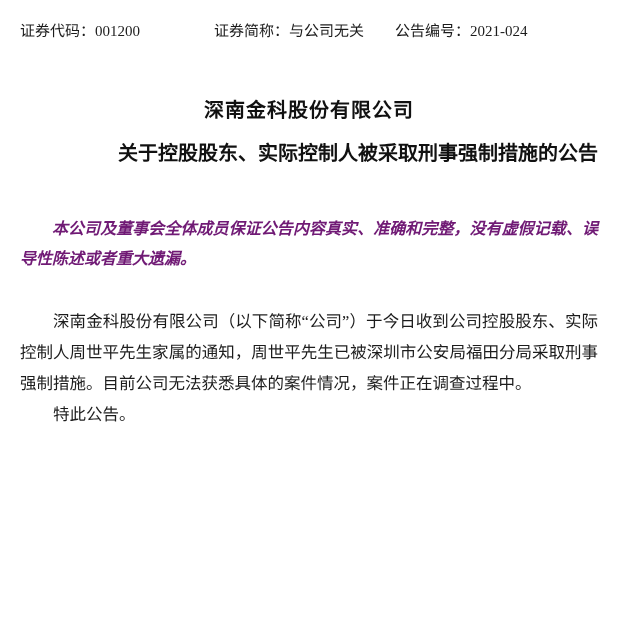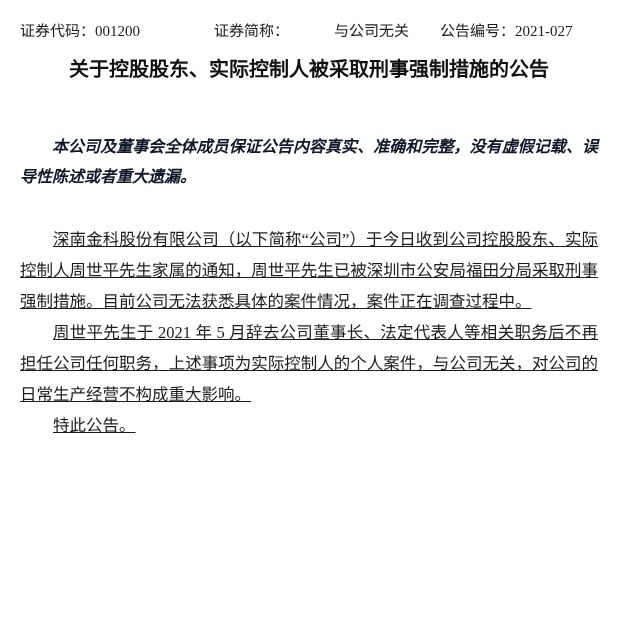--- a/index.html
+++ b/index.html
@@ -21,92 +21,91 @@
   }
 
   .doc-header {
     display: flex;
     align-items: flex-start;
     font-size: 15px;
     line-height: 17px;
     white-space: nowrap;
   }
   .hdr-pair { display: inline-flex; }
-  .hdr-pair.second { margin-left: 74px; gap: 45px; }
+  .hdr-pair.second { margin-left: 74px; }
   .hdr-pair.third  { margin-left: 31px; }
 
   .company-title {
     margin: 58px 0 0 0;
     font-family: "Liberation Sans", "DejaVu Sans", sans-serif;
     font-weight: 700;
     font-size: 20px;
     line-height: 24px;
     text-align: center;
     letter-spacing: 1px;
     color: #111111;
   }
 
   .subject-title {
     margin: 18px 0 9px 0;
-    font-family: Liberation Mono, monospace;
+    font-family: Liberation Serif, serif;
     font-weight: 700;
     font-size: 20px;
     line-height: 26px;
-    text-align: center;
+    text-align: right;
     color: #111111;
   }
 
   .disclaimer {
     margin: 48px 0 0 0;
     font-weight: 700;
     font-style: italic;
     font-size: 16px;
     line-height: 30px;
     text-indent: 2em;
     text-align: justify;
-    color: #0f172a;
+    color: #701a75;
   }
 
   .body-text {
     margin-top: 32px;
     font-size: 16.5px;
     line-height: 31px;
   }
   .body-text p {
     margin: 0;
     text-indent: 2em;
     text-align: justify;
     text-justify: inter-character;
-    text-decoration: underline;
   }
 </style>
 </head>
 <body>
 
 <div class="page">
 
   <div class="doc-header">
     <span class="hdr-pair first">
       <span>证券代码：</span>
       <span>001200</span>
     </span>
     <span class="hdr-pair second">
       <span>证券简称：</span>
       <span>与公司无关</span>
     </span>
     <span class="hdr-pair third">
       <span>公告编号：</span>
-      <span>2021-027</span>
+      <span>2021-024</span>
     </span>
   </div>
 
+  <h1 class="company-title">深南金科股份有限公司</h1>
 
   <h2 class="subject-title">关于控股股东、实际控制人被采取刑事强制措施的公告</h2>
 
   <p class="disclaimer">本公司及董事会全体成员保证公告内容真实、准确和完整，没有虚假记载、误导性陈述或者重大遗漏。</p>
 
   <div class="body-text">
     <p>深南金科股份有限公司（以下简称“公司”）于今日收到公司控股股东、实际控制人周世平先生家属的通知，周世平先生已被深圳市公安局福田分局采取刑事强制措施。目前公司无法获悉具体的案件情况，案件正在调查过程中。</p>
-    <p>周世平先生于 2021 年 5 月辞去公司董事长、法定代表人等相关职务后不再担任公司任何职务，上述事项为实际控制人的个人案件，与公司无关，对公司的日常生产经营不构成重大影响。</p>
     <p>特此公告。</p>
   </div>
 
 </div>
 
 </body></html>

